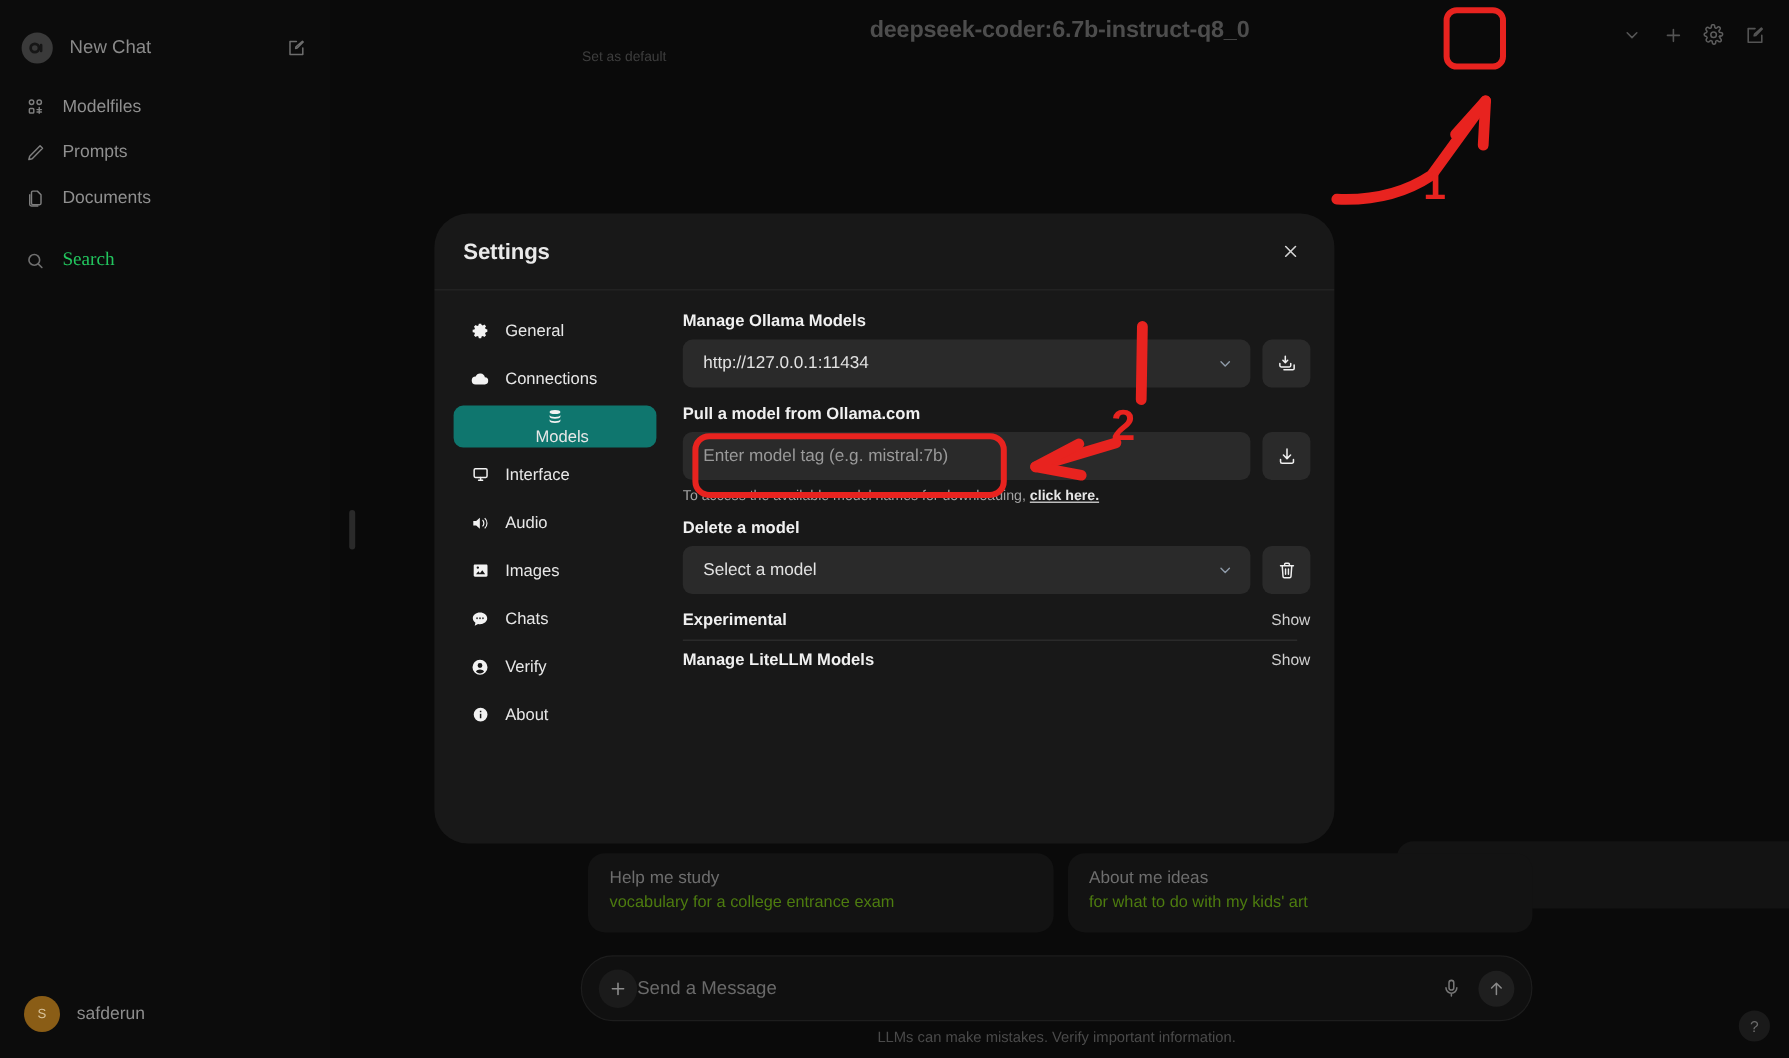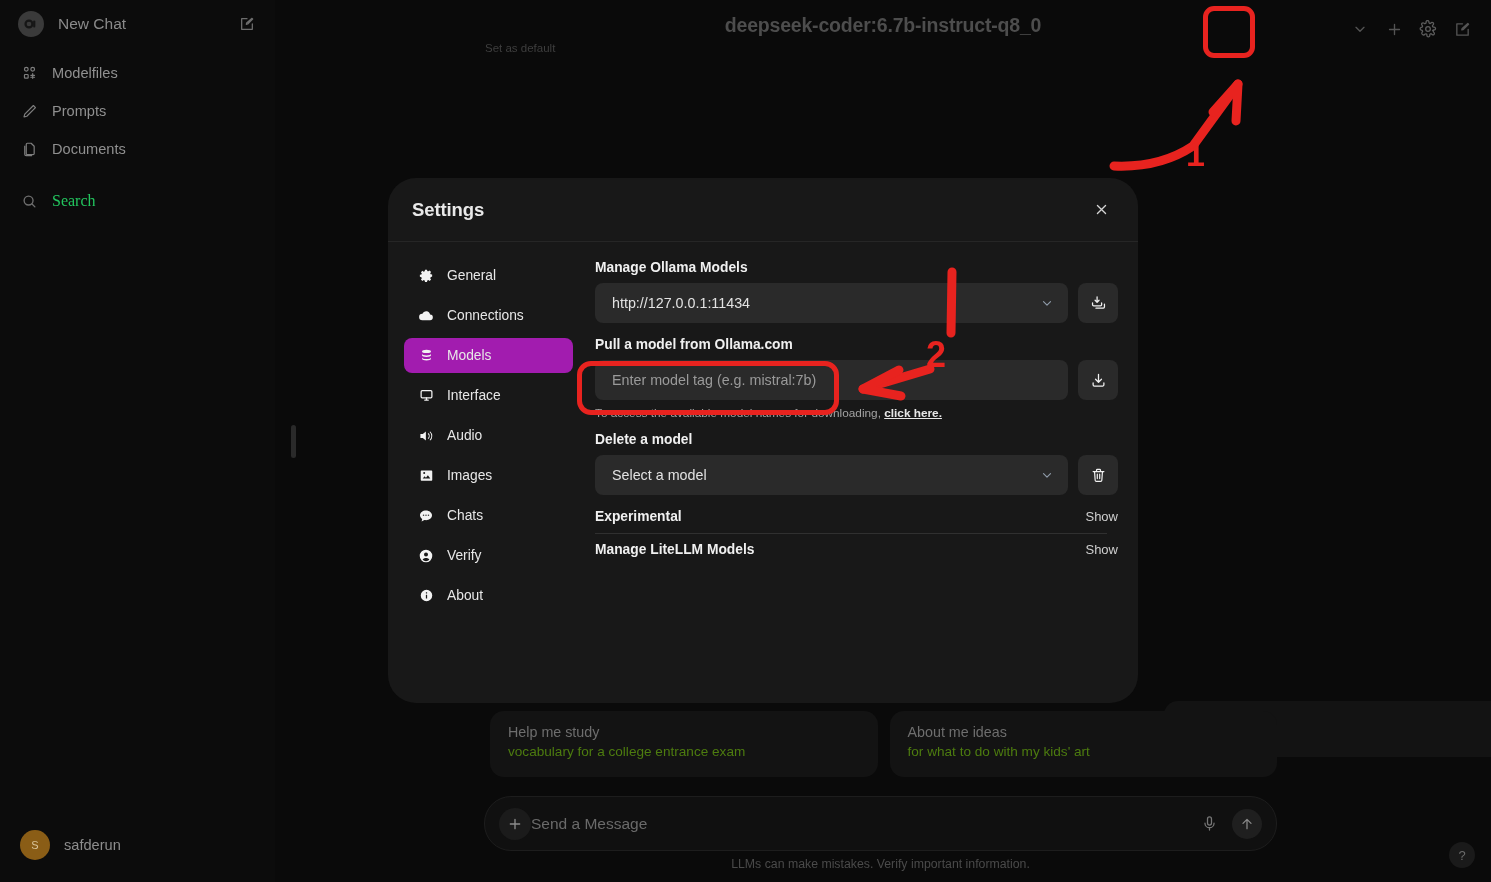--- a/index.html
+++ b/index.html
@@ -22,21 +22,21 @@
 
   
   .sidebar {
     position: relative;
     width: 275px;
     height: 882px;
     background: #0c0c0c;
     flex: 0 0 275px;
     display: flex;
     flex-direction: column;
-    padding-top: 6px;
+    padding-top: 22px;
   }
 
   .sb-newchat {
     display: flex;
     align-items: center;
     height: 36px;
     margin: 0 12px 4px 12px;
     padding: 0 6px;
     border-radius: 8px;
     cursor: pointer;
@@ -334,21 +334,21 @@
     background: #1a1a1a;
     color: #6b6b6b;
     font-size: 13px;
     display: flex; align-items: center; justify-content: center;
     cursor: pointer;
   }
 
   
   .modal {
     position: absolute;
-    left: 388px;
+    left: 362px;
     top: 178px;
     width: 750px;
     height: 525px;
     background: #181818;
     border-radius: 28px;
     z-index: 40;
     overflow: hidden;
     display: flex;
     flex-direction: column;
   }
@@ -388,21 +388,21 @@
     padding-right: 6px;
   }
   .m-nav-item {
     display: flex;
     align-items: center;
     height: 35px;
     padding: 0 13px;
     border-radius: 8px;
     cursor: pointer;
   }
-  .m-nav-item.active { background: #a21caf; }
+  .m-nav-item.active { background: #0f766e; flex-direction: column; }
   .m-nav-item .ic {
     width: 18px; height: 18px;
     display: flex; align-items: center; justify-content: center;
     color: #f2f2f2;
     flex: 0 0 18px;
   }
   .m-nav-item .lbl {
     margin-left: 12px;
     font-size: 13.8px;
     color: #e7e7e7;

